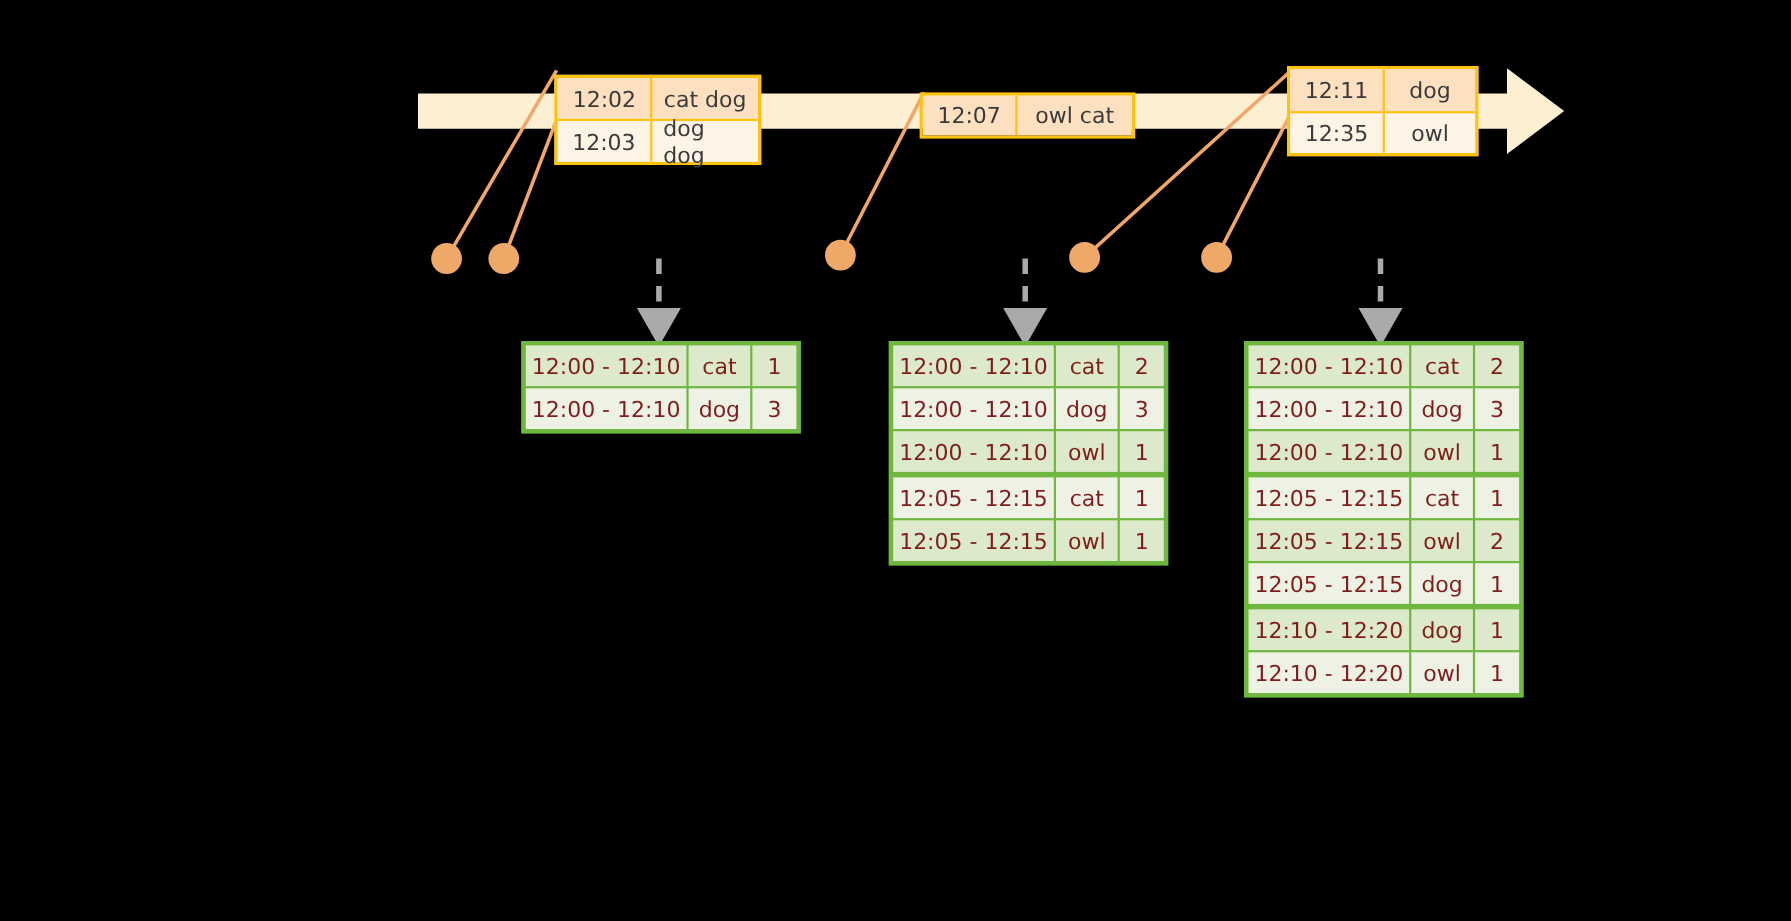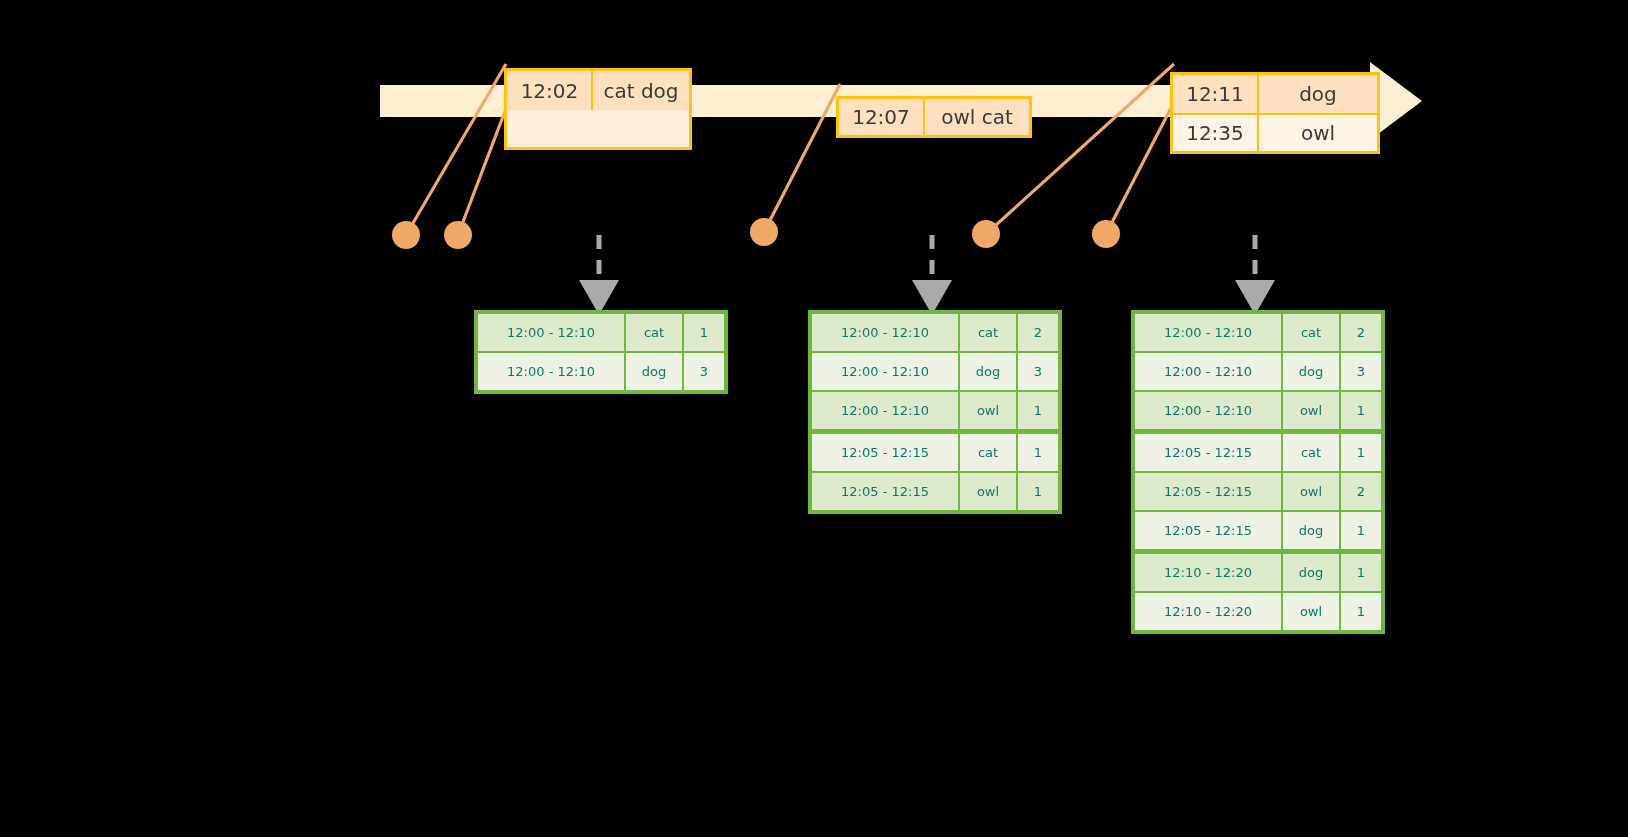--- a/index.html
+++ b/index.html
@@ -79,22 +79,22 @@
     height: 37px;
     box-sizing: border-box;
     margin-bottom: 2px;
   }
   .res-row:last-child { margin-bottom: 0; }
   .res-row.grp-sep { margin-bottom: 5px; }
   .res-cell {
     display: flex;
     align-items: center;
     justify-content: center;
-    font-size: 13px;
-    color: #0f766e;
+    font-size: 20px;
+    color: #7f1d1d;
     box-sizing: border-box;
     margin-right: 2px;
   }
   .res-cell:last-child { margin-right: 0; }
   .res-row.tone-a .res-cell { background: #DCE9CA; }
   .res-row.tone-b .res-cell { background: #EDF2E5; }
   .c-window { width: 146px; }
   .c-word   { width: 56px; }
   .c-count  { width: 40px; }
 </style>
@@ -135,30 +135,34 @@
       <line x1="932" y1="235" x2="932" y2="296" marker-end="url(#gray-arrowhead)"></line>
       <line x1="1255" y1="235" x2="1255" y2="296" marker-end="url(#gray-arrowhead)"></line>
     </g>
   </svg>
 
   <div class="event-box" style="left:504px; top:68px; width:188px; height:82px;align-items:center;">
     <div class="event-row shade-a">
       <span class="event-time">12:02</span>
       <span class="event-words">cat dog</span>
     </div>
+    <div class="event-row shade-b">
+      <span class="event-time">12:03</span>
+      <span class="event-words">dog dog</span>
+    </div>
   </div>
 
-  <div class="event-box" style="left:836px; top:96px; width:196px; height:42px;">
+  <div class="event-box" style="left:836px; top:84px; width:196px; height:42px;">
     <div class="event-row shade-a">
       <span class="event-time">12:07</span>
       <span class="event-words">owl cat</span>
     </div>
   </div>
 
-  <div class="event-box" style="left:1170px; top:72px; width:210px; height:82px;">
+  <div class="event-box" style="left:1170px; top:60px; width:174px; height:82px;">
     <div class="event-row shade-a">
       <span class="event-time">12:11</span>
       <span class="event-words">dog</span>
     </div>
     <div class="event-row shade-b">
       <span class="event-time">12:35</span>
       <span class="event-words">owl</span>
     </div>
   </div>
 

